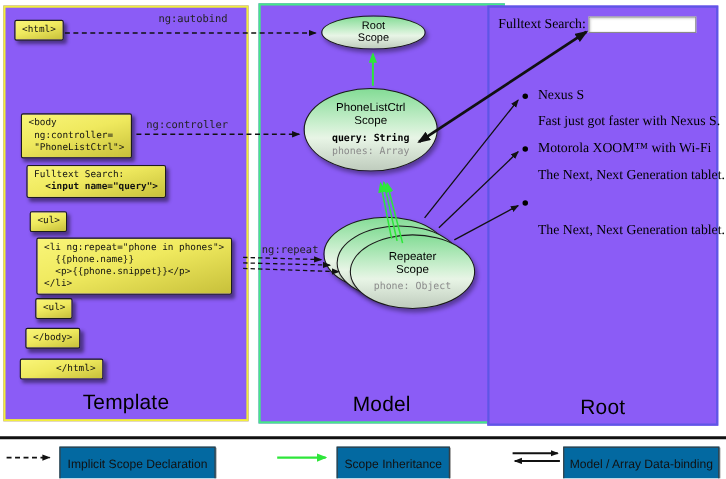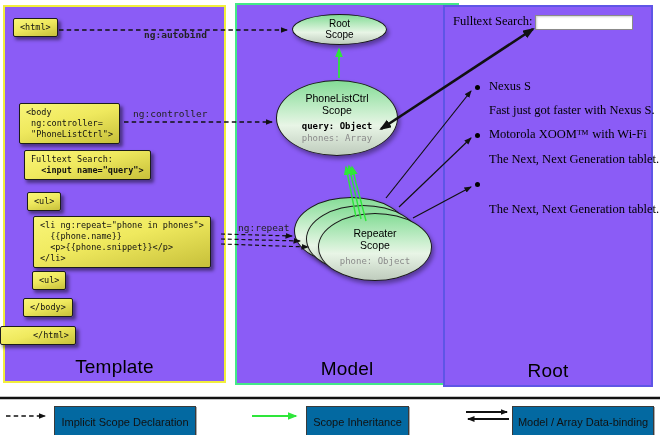--- a/index.html
+++ b/index.html
@@ -21,27 +21,27 @@
     box-shadow:2.5px 3px 3.5px rgba(0,0,0,0.45);
     font-family:"DejaVu Sans Mono",monospace;font-size:8.5px;line-height:1.3;
     color:#111;white-space:pre;}
   #box-html-open{left:13px;top:18px;}
   #box-body-open{left:19px;top:103px;}
   #box-fulltext{left:24px;top:150px;}
   #box-ul-open{left:27px;top:192px;}
   #box-li-repeat{left:33px;top:216px;}
   #box-ul-close{left:32px;top:271px;}
   #box-body-close{left:23px;top:298px;}
-  #box-html-close{left:0;top:326px;padding-left:32px;}
+  #box-html-close{left:18px;top:326px;padding-left:32px;}
   .bold{font-weight:bold;}
 
   
   .arrow-label{position:absolute;font-family:"DejaVu Sans Mono",monospace;
                font-size:9.5px;color:#222;white-space:pre;}
-  #label-autobind{left:144px;top:29px;font-weight:bold;}
+  #label-autobind{left:144px;top:12px;}
   #label-controller{left:133px;top:108px;}
   #label-repeat{left:238px;top:222px;}
 
   
   .ellipse{position:absolute;box-sizing:border-box;border:1.8px solid #1a1a1a;border-radius:50%;
     background:linear-gradient(180deg,#84dc96 0%,#cff0d2 45%,#e8f5e6 60%,#bfccbd 100%);
     box-shadow:2px 3px 4px rgba(0,0,0,0.38);
     display:flex;flex-direction:column;align-items:center;justify-content:center;text-align:center;}
   #root-scope{left:292px;top:14px;width:95px;height:31px;}
   #root-scope .scope-title{font-size:10px;line-height:1.05;}
@@ -114,21 +114,21 @@
 
   <div class="ellipse" id="root-scope">
     <div class="scope-title">Root
 Scope</div>
   </div>
 
   <div class="ellipse" id="phonelist-scope">
     <div class="scope-title">PhoneListCtrl
 Scope</div>
     <div class="gap"></div>
-    <div class="scope-prop prop-bold">query: Object</div>
+    <div class="scope-prop prop-bold">query: String</div>
     <div class="scope-prop prop-gray">phones: Array</div>
   </div>
 
   <div class="ellipse repeater-ghost"></div>
   <div class="ellipse repeater-ghost" id="repeater-mid"></div>
   <div class="ellipse" id="repeater-front">
     <div class="scope-title">Repeater
 Scope</div>
     <div class="gap"></div>
     <div class="scope-prop prop-gray">phone: Object</div>

